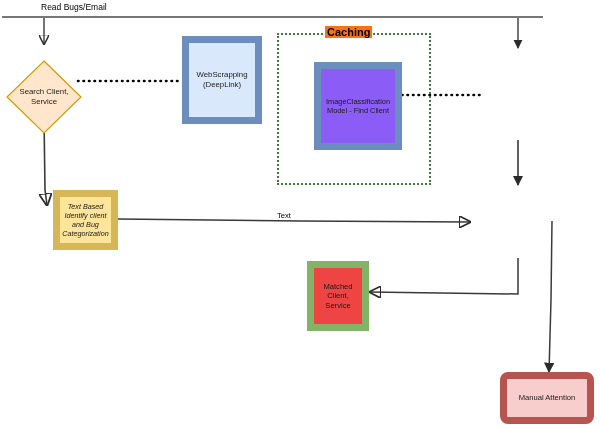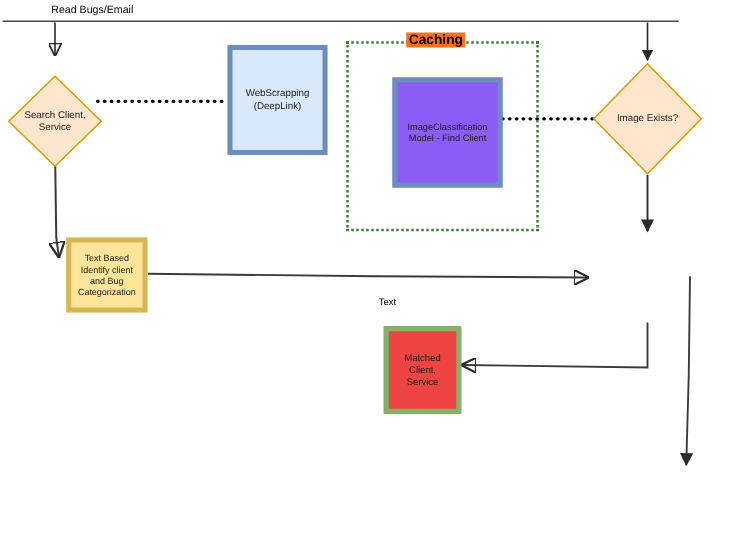--- a/index.html
+++ b/index.html
@@ -27,21 +27,21 @@
     position: absolute;
     box-sizing: border-box;
     display: flex;
     align-items: center;
     justify-content: center;
     text-align: center;
     line-height: 1.25;
     color: #1a1a1a;
   }
   .rect {
-    border: 4px solid #0ea5e9;
+    border: 7px solid #0ea5e9;
     align-items: center;
   }
   .node-text {
     display: block;
     white-space: pre-line;
     padding: 0 2px;
   }
   .diamond-wrap {
     position: absolute;
   }
@@ -132,38 +132,35 @@
   <div class="node rect" style="left:182px; top:36px; width:80px; height:88px; background:#dae8fc; border-color:#6c8ebf;">
     <span class="node-text" style="font-size:7.8px;">WebScrapping
 (DeepLink)</span>
   </div>
 
   <div class="node rect" style="left:314px; top:62px; width:88px; height:88px; background:#8b5cf6; border-color:#6c8ebf;">
     <span class="node-text" style="font-size:7.4px;">ImageClassification
 Model - Find Client</span>
   </div>
 
-  <div class="diamond-wrap" style="left:474px; top:50px; width:88px; height:90px;">
-    <svg class="layer" style="width:88px;height:90px;" viewBox="0 0 88 90">
-      <polygon points="44,1 87,45 44,89 1,45" fill="#ffe6cc" stroke="#d79b00" stroke-width="1.2"></polygon>
-    </svg>
-    <div class="diamond-label" style="font-size:7.8px;">Image Exists?</div>
-  </div>
 
   <div class="node rect" style="left:53px; top:190px; width:65px; height:60px; background:#ffe599; border-color:#d6b656;">
-    <span class="node-text" style="font-size:7.2px;">Text Based
+    <span class="node-text" style="font-size:7.2px;font-style:italic;">Text Based
 Identify client
 and Bug
 Categorization</span>
   </div>
 
 
   <div class="node rect" style="left:307px; top:261px; width:62px; height:70px; background:#ef4444; border-color:#82b366;">
     <span class="node-text" style="font-size:7.6px;">Matched
 Client,
 Service</span>
   </div>
 
+  <div class="node rect" style="left:500px; top:372px; width:94px; height:52px; background:#f8cecc; border-color:#b85450; border-radius:8px;">
+    <span class="node-text" style="font-size:7.6px;">Manual Attention</span>
+  </div>
 
 
-  <div class="edge-label" style="left:290px; top:211px; width:40px; font-size:7.6px;margin-top:26px;">Text</div>
+  <div class="edge-label" style="left:264px; top:211px; width:40px; font-size:7.6px;">Text</div>
 
 </div>
 
 </body></html>

